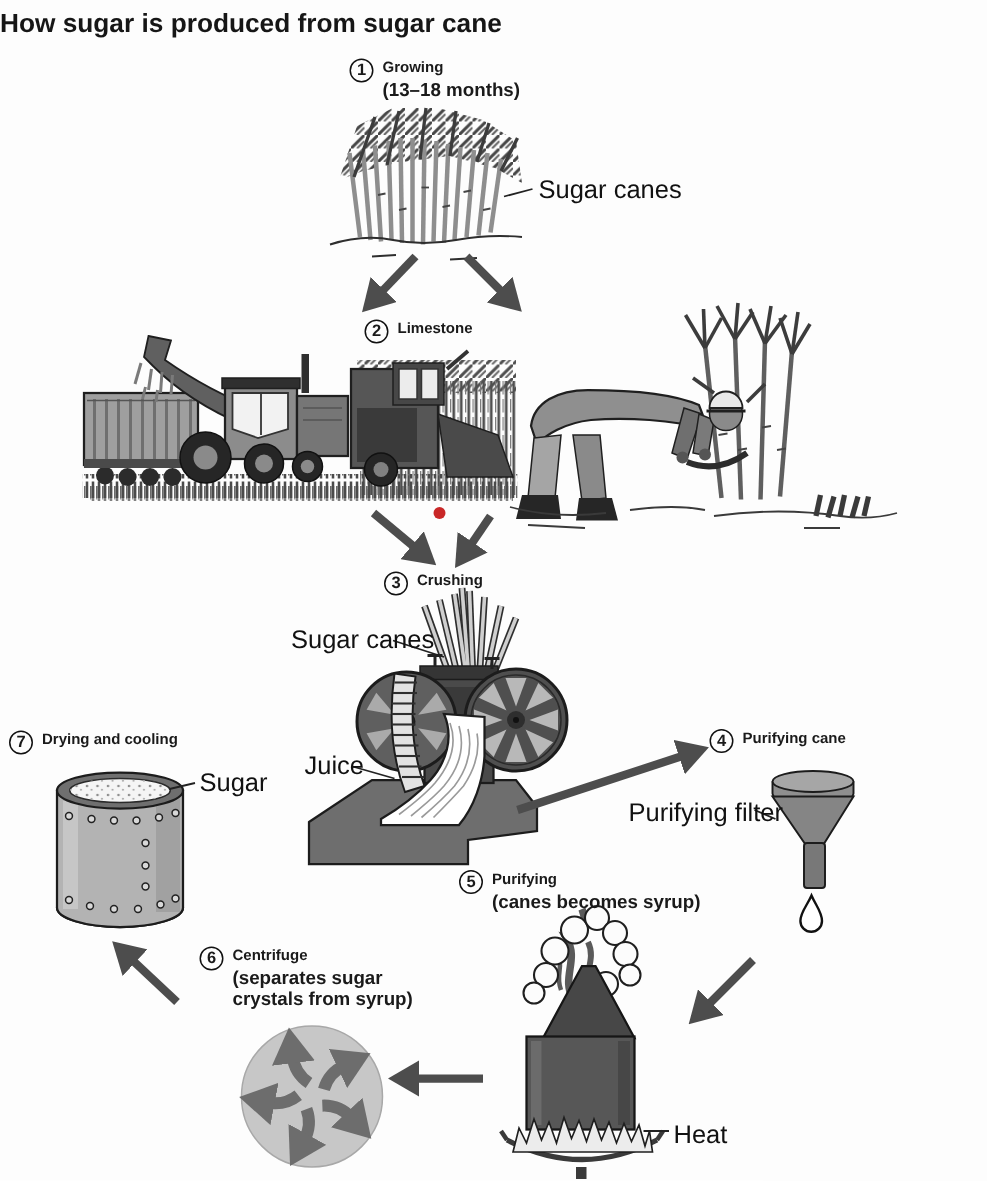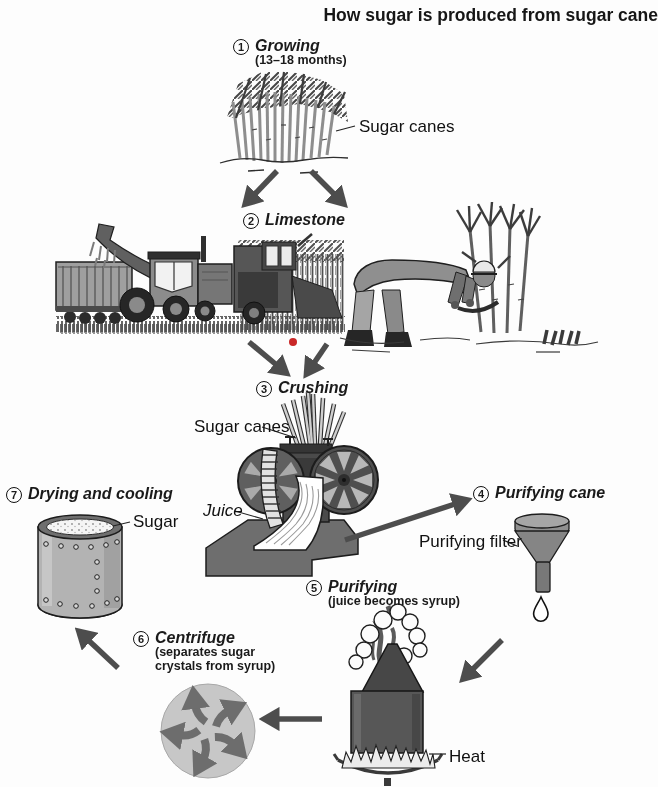--- a/index.html
+++ b/index.html
@@ -7,36 +7,36 @@
     position:relative;
     width:658px;height:787px;
     background:#fdfdfd;
     font-family:"Liberation Sans", sans-serif;
     color:#1a1a1a;
     overflow:hidden;
   }
   svg.art{position:absolute;left:0;top:0;}
   .title{
     position:absolute;left:0;right:0;top:5px;
-    text-align:right;
+    text-align:left;
     font-size:17.5px;font-weight:bold;color:#161616;
   }
   .step{
     position:absolute;
     display:flex;gap:6px;align-items:flex-start;
     white-space:nowrap;
   }
   .num{
     display:inline-flex;align-items:center;justify-content:center;
     width:14px;height:14px;border:1.7px solid #111;border-radius:50%;
     font-size:11px;font-weight:bold;line-height:14px;flex:0 0 auto;
     margin-top:0.5px;
   }
   .stack{display:flex;flex-direction:column;}
-  .lbl{font-size:16px;font-weight:bold;line-height:15px;font-style:italic;}
+  .lbl{font-size:10px;font-weight:bold;line-height:15px;}
   .sub{font-size:12.5px;font-weight:bold;line-height:14px;white-space:pre-line;}
   .ann{
     position:absolute;font-size:17px;font-weight:normal;color:#111;
     white-space:nowrap;
   }
 </style>
 </head>
 <body>
 
 <div class="page">
@@ -441,21 +441,21 @@
   <span class="num">4</span>
   <span class="stack">
         <span class="lbl">Purifying cane</span>
       </span>
 </div>
 
 <div class="step" style="left:306px;top:579px;">
   <span class="num">5</span>
   <span class="stack">
     <span class="lbl">Purifying</span>
-    <span class="sub">(juice becomes syrup)</span>
+    <span class="sub">(canes becomes syrup)</span>
   </span>
 </div>
 
 <div class="step" style="left:133px;top:630px;">
   <span class="num">6</span>
   <span class="stack">
     <span class="lbl">Centrifuge</span>
     <span class="sub">(separates sugar
 crystals from syrup)</span>
   </span>
@@ -463,18 +463,18 @@
 
 <div class="step" style="left:6px;top:486px;">
   <span class="num">7</span>
   <span class="stack">
         <span class="lbl">Drying and cooling</span>
       </span>
 </div>
 
 <div class="ann" style="left:359px;top:117px;">Sugar canes</div>
 <div class="ann" style="left:194px;top:417px;">Sugar canes</div>
-<div class="ann" style="left:203px;top:501px;font-style:italic;">Juice</div>
+<div class="ann" style="left:203px;top:501px;">Juice</div>
 <div class="ann" style="left:419px;top:532px;">Purifying filter</div>
 <div class="ann" style="left:449px;top:747px;">Heat</div>
 <div class="ann" style="left:133px;top:512px;">Sugar</div>
 
 </div>
 
 </body></html>

